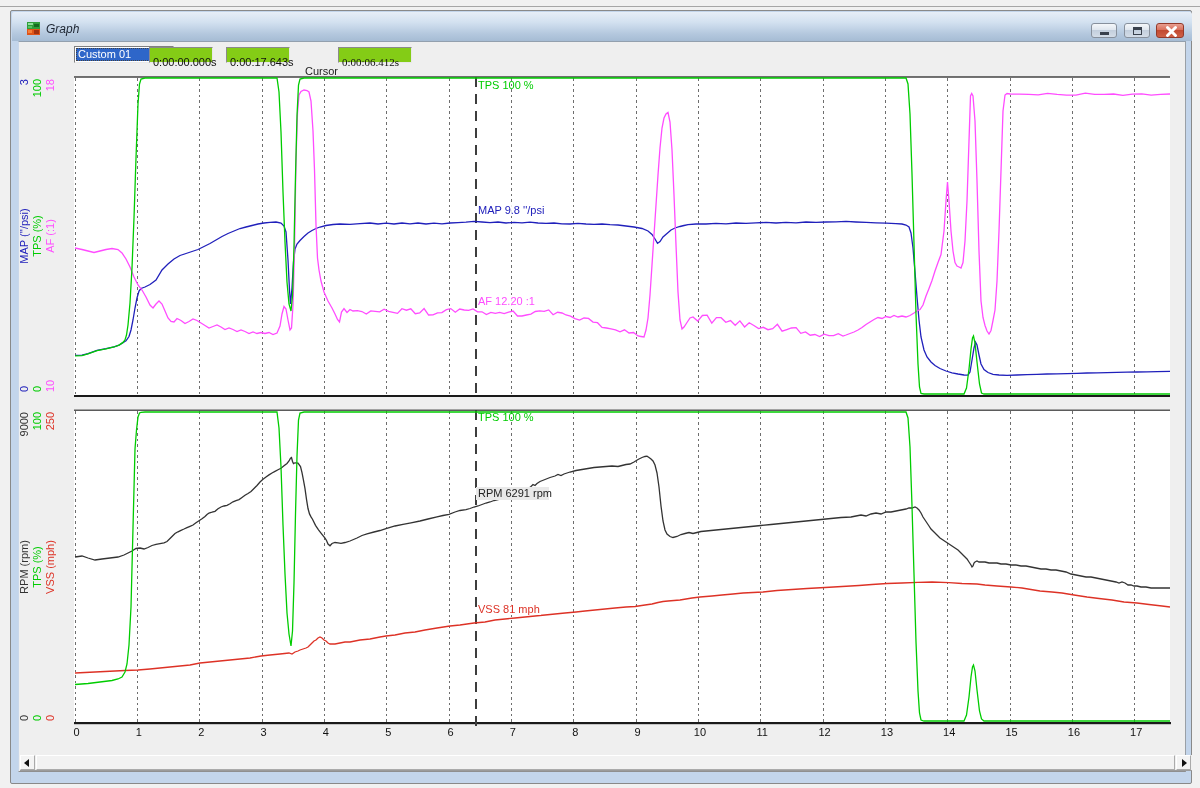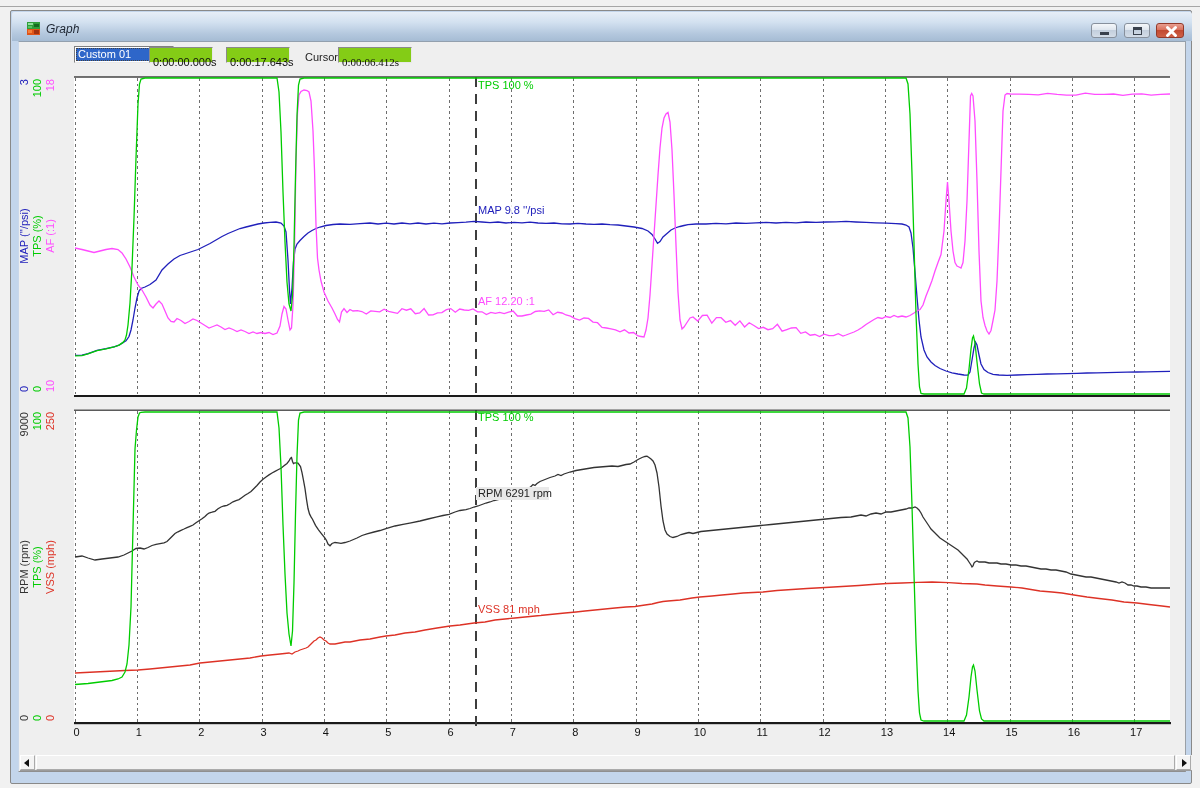--- a/index.html
+++ b/index.html
@@ -10,21 +10,21 @@
 #btns { position:absolute; right:8px; top:11px; height:15px; }
 .wbtn { display:inline-block; width:26px; height:15px; border:1px solid #87909c; border-radius:3px; background:linear-gradient(#f4f7fa,#dfe6ee 45%,#c3cfdd 50%,#d4dde8); margin-left:2px; position:relative; vertical-align:top; }
 .wbtn.close { width:28px; background:linear-gradient(#e89f91,#d9705c 45%,#c24a31 50%,#cf6046); border-color:#93392a; }
 #content { position:absolute; left:7px; top:30px; width:1168px; height:731px; background:#efefef; border:1px solid; border-color:#93a0ae #9aa0a6 #8f8f8f #c9d7ea; }
 .tbox { position:absolute; top:5px; height:16px; border:1px solid; border-color:#8a8a8a #e8e8e8 #e8e8e8 #8a8a8a; background:#84cc16; font-size:11px; color:#111; padding:8px 3px 0 3px; }
 #combo { position:absolute; left:7px; top:4px; width:100px; height:17px; border:1px solid; border-color:#808080 #e9e9e9 #e9e9e9 #808080; background:#fff;margin-left:48px; }
 #combosel { position:absolute; left:1px; top:1px; width:80px; height:13px; background:#2e66c9; outline:1px dotted #444; outline-offset:-1px; }
 #combosel span { position:absolute; left:2px; top:0px; font-size:11px; color:#ffffff; }
 #comboarw { position:absolute; right:0px; top:0px; width:17px; height:15px; background:linear-gradient(#f6f6f6,#dcdcdc); border:1px solid #9a9a9a; }
 #comboarw i { position:absolute; left:4px; top:5px; width:0; height:0; border:4px solid transparent; border-top:5px solid #222; }
-#cursorlbl { position:absolute; left:286px; top:9px; font-size:11px; color:#222; }
+#cursorlbl { position:absolute; left:286px; top:23px; font-size:11px; color:#222; }
 #sb { position:absolute; left:1px; top:713px; width:1172px; height:16px; background:#f0f0f0; border-bottom:1px solid #9b9b9b; }
 .sbtn { position:absolute; top:0px; width:15px; height:15px; background:#f4f4f4; border:1px solid; border-color:#ffffff #aaaaaa #aaaaaa #ffffff; }
 #sbthumb { position:absolute; left:16px; top:0px; width:1139px; height:15px; background:#f2f2f2; border:1px solid; border-color:#ffffff #ababab #ababab #ffffff; }
 .arrl { position:absolute; left:3px; top:3px; width:0; height:0; border:4px solid transparent; border-right:5px solid #111; border-left:none; }
 .arrr { position:absolute; left:5px; top:3px; width:0; height:0; border:4px solid transparent; border-left:5px solid #111; border-right:none; }
 </style></head>
 <body>
 <div id="deskline"></div>
 <div id="win">
   <div id="title">

